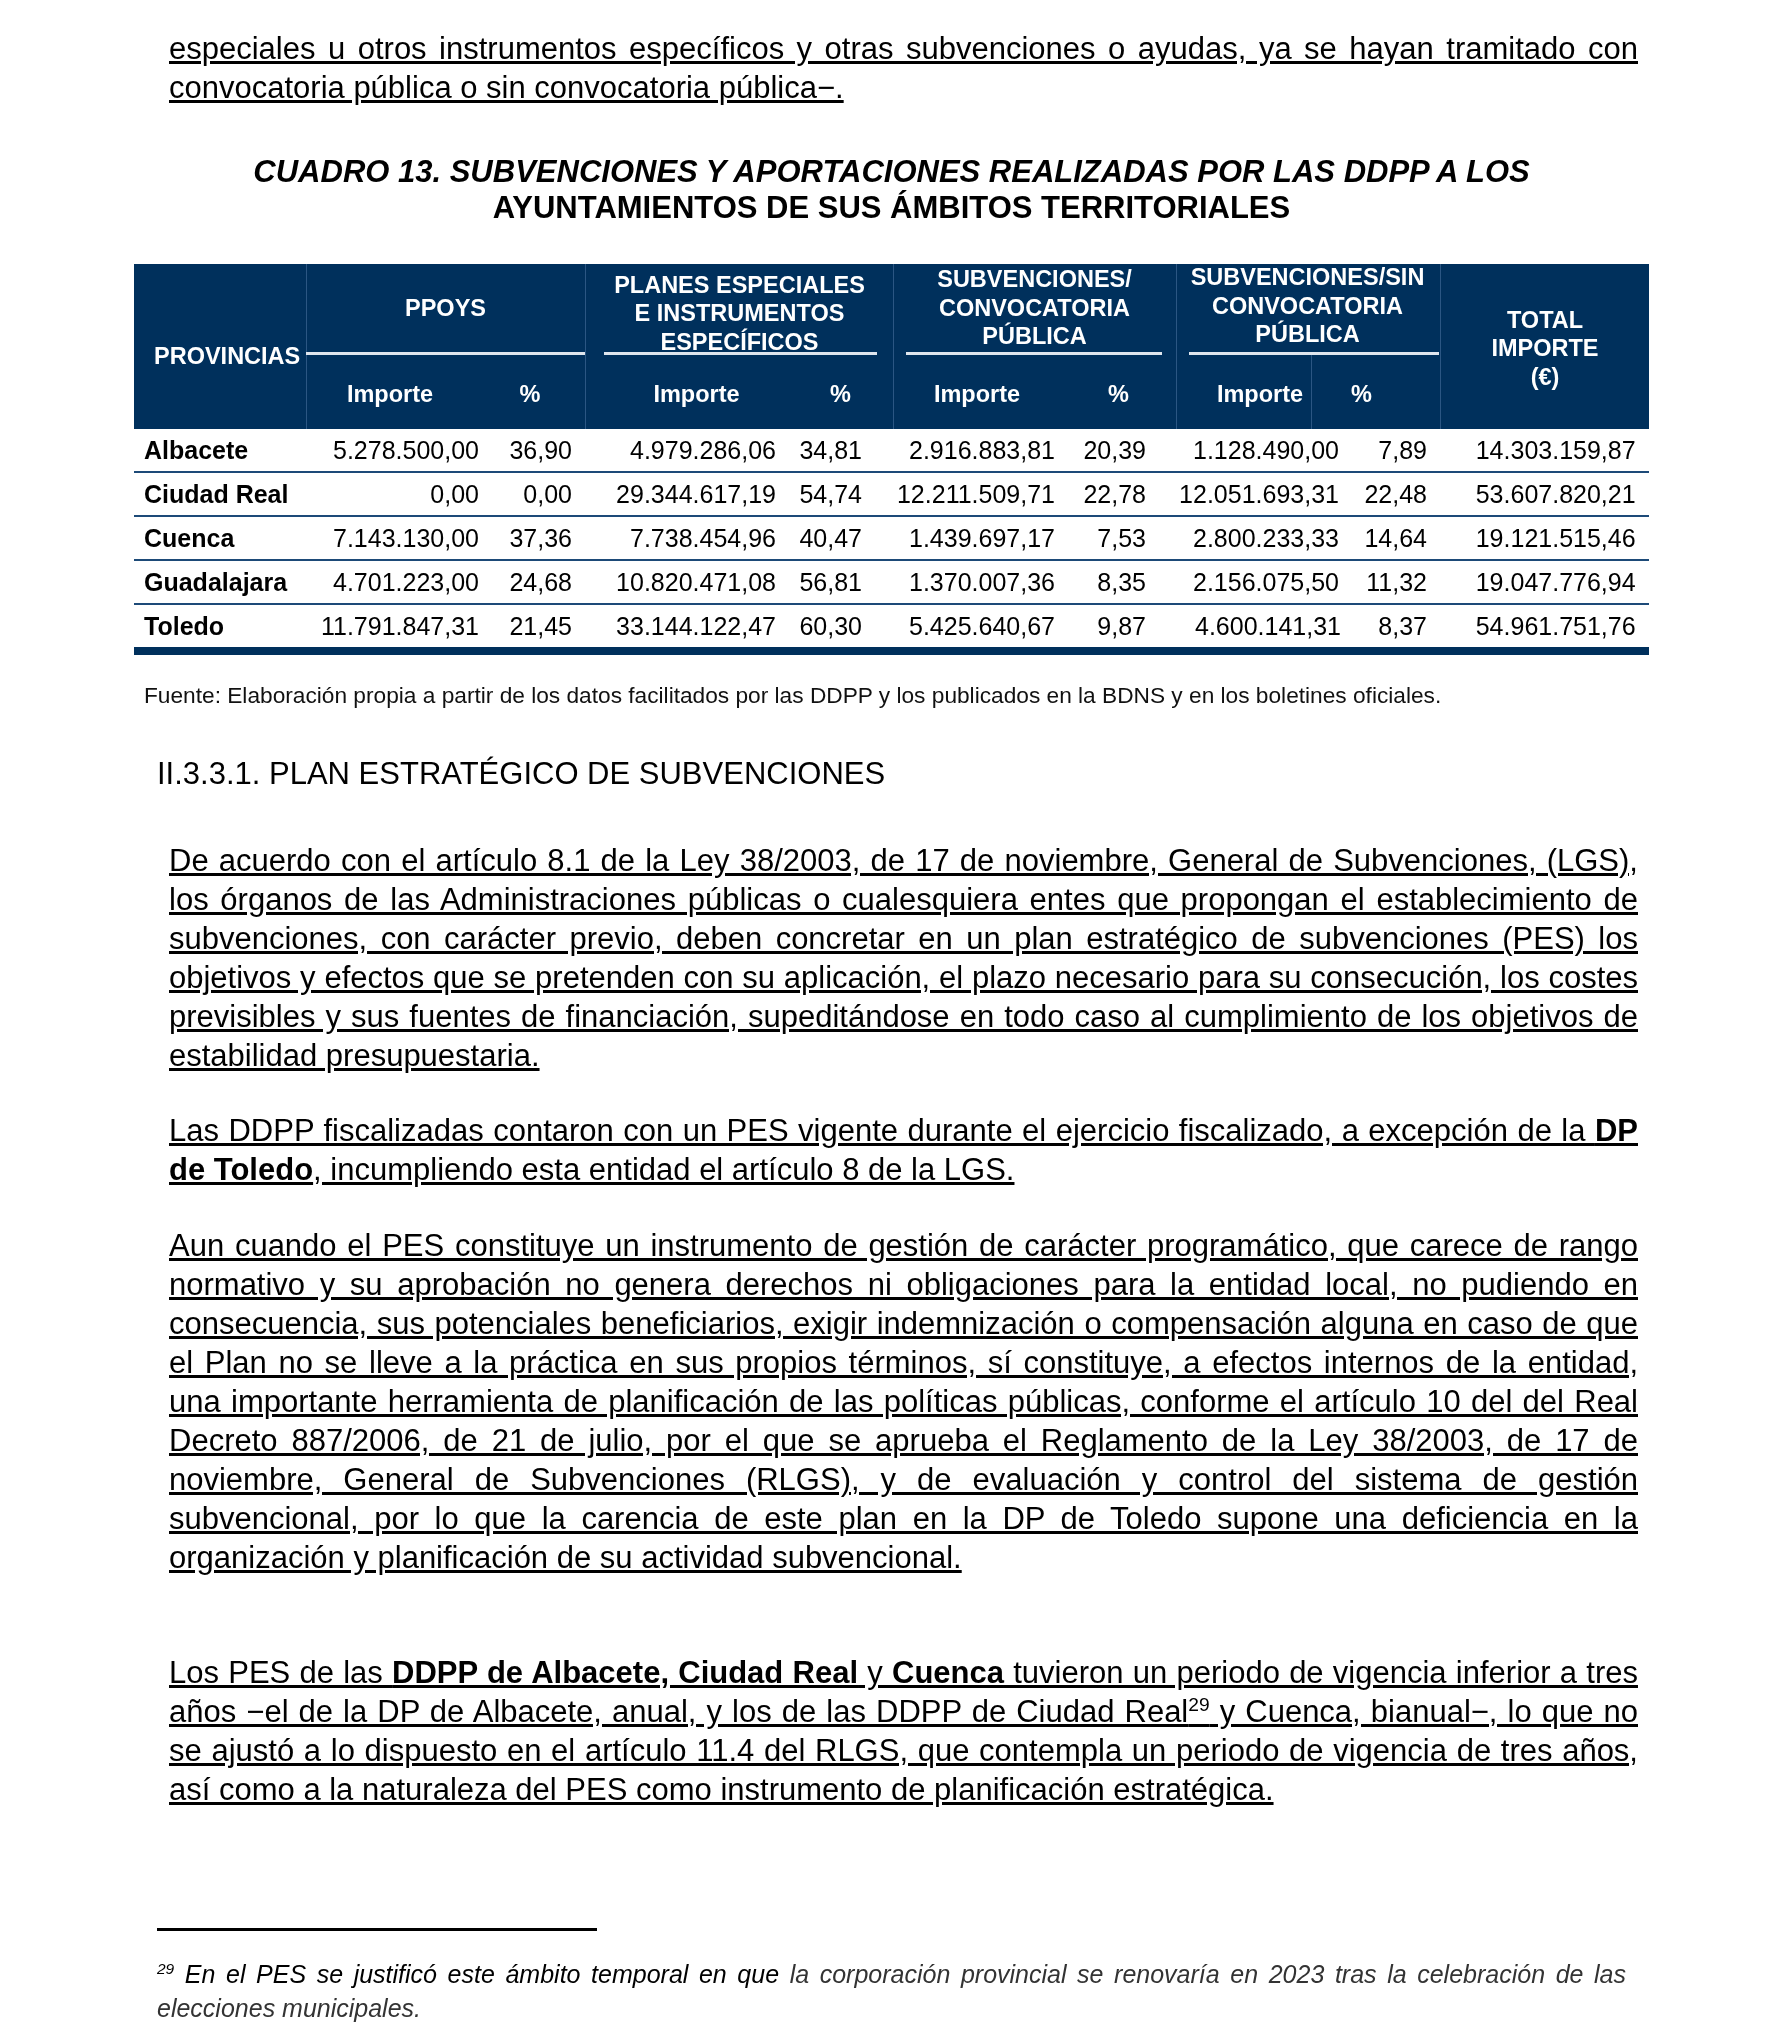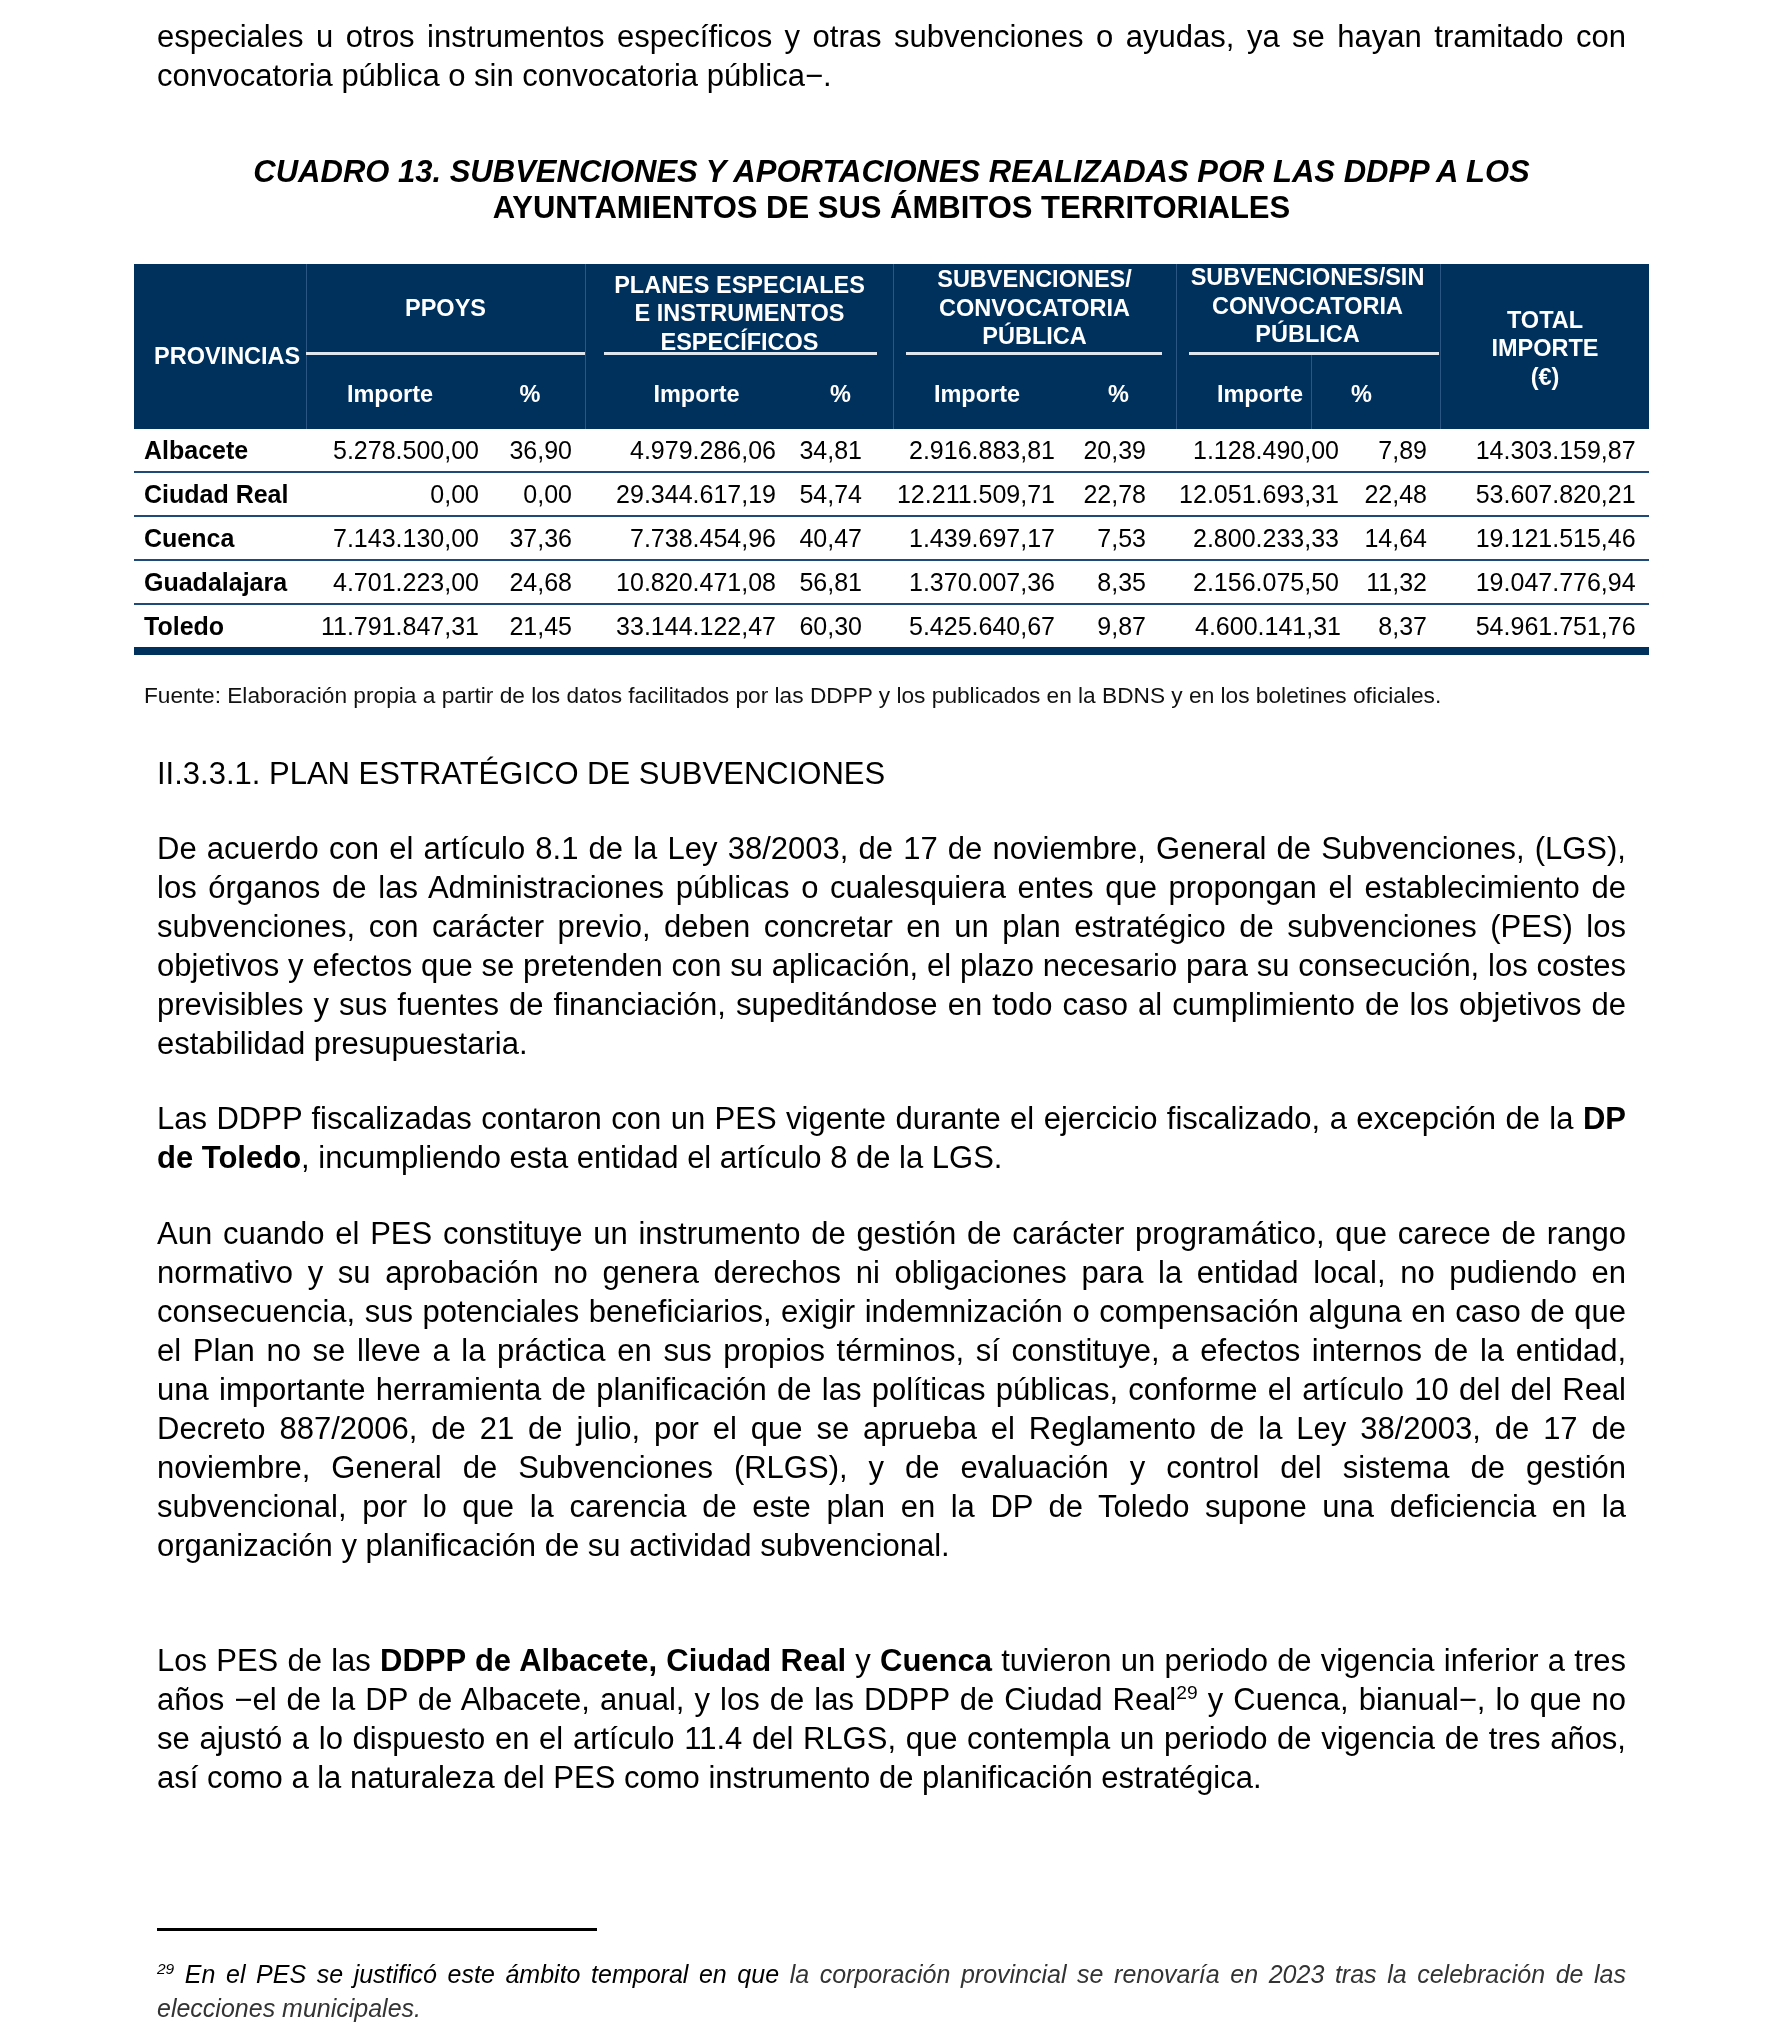--- a/index.html
+++ b/index.html
@@ -3,21 +3,22 @@
 <meta charset="utf-8">
 <style>
   html, body { margin: 0; padding: 0; background: #ffffff; }
   body {
     width: 1784px; height: 2041px; position: relative; overflow: hidden;
     font-family: "Liberation Sans", sans-serif; color: #000;
   }
   .para {
     position: absolute; left: 157px; width: 1469px;
     font-size: 31px; line-height: 39px; text-align: justify;
-    margin: 0;
+    margin: 12px;
+    text-decoration: underline;
   }
   .caption {
     position: absolute; left: 134px; width: 1515px; text-align: center;
     font-weight: bold; font-size: 31px; line-height: 36px; margin: 0;
   }
   .section-heading {
     position: absolute; left: 157px; top: 754px; font-size: 31px; line-height: 39px; margin: 0;
   }
   .source {
     position: absolute; left: 144px; top: 681px; font-size: 22.7px; line-height: 28.5px; color: #111;

